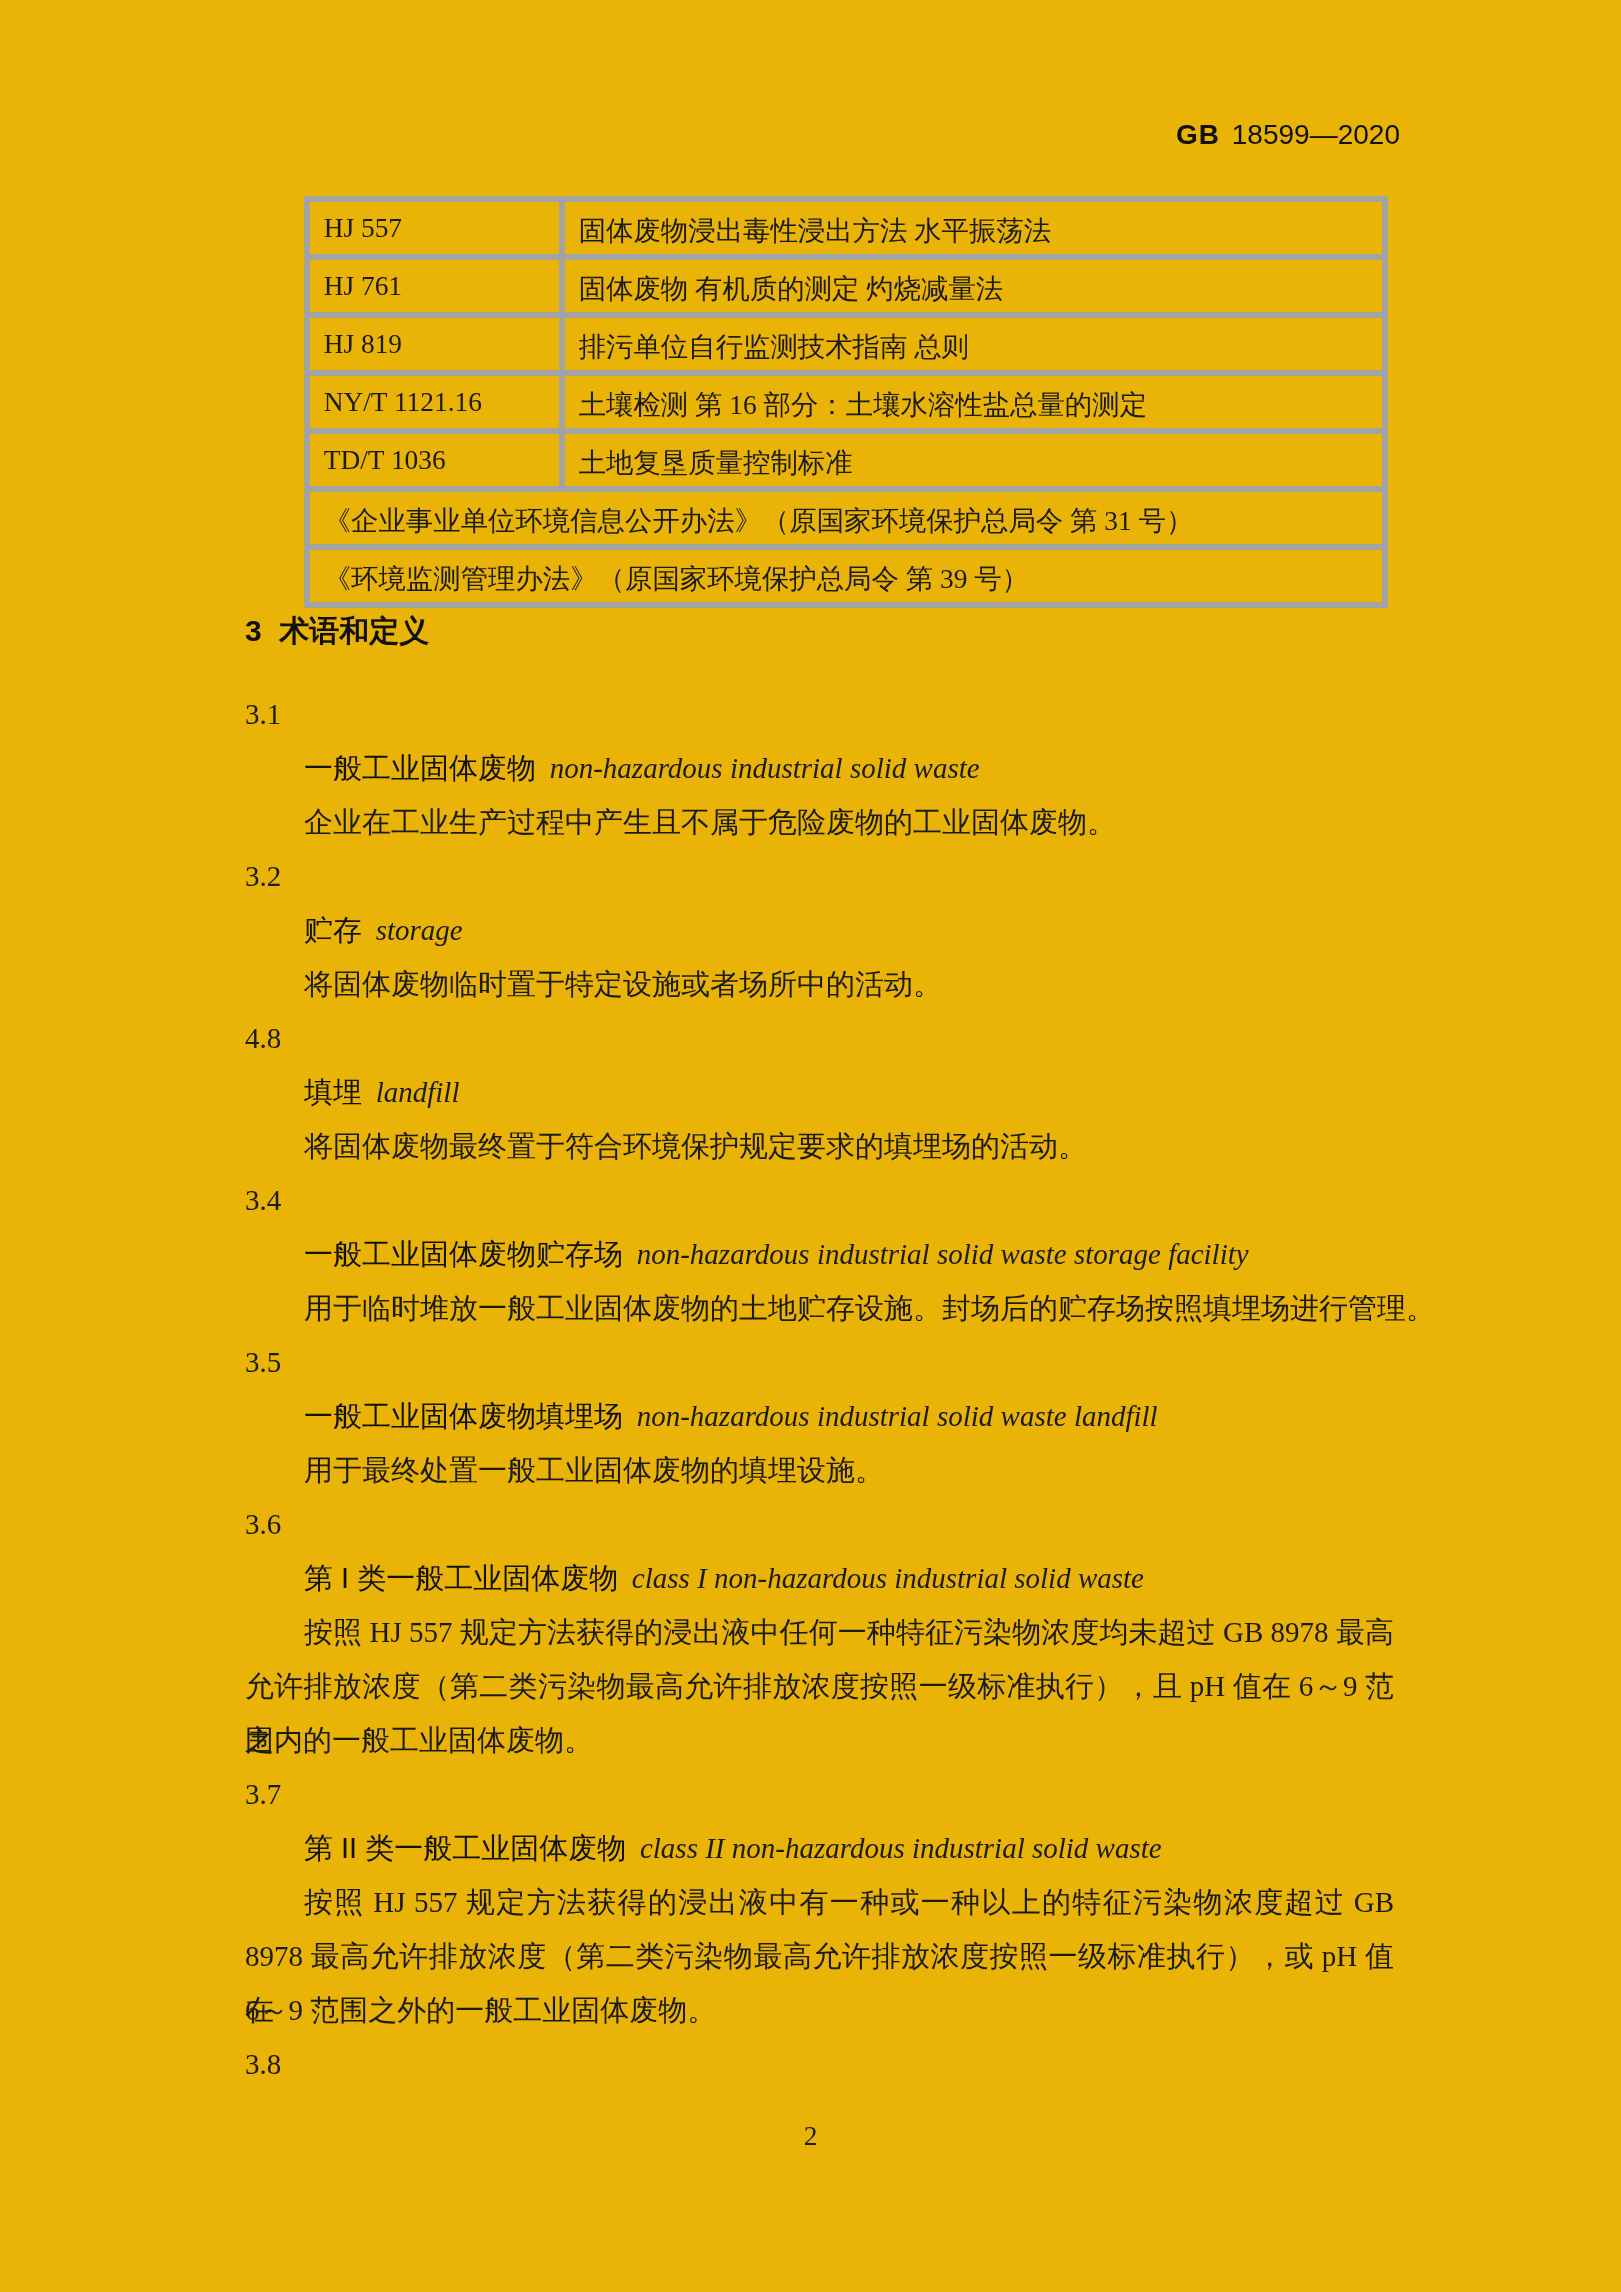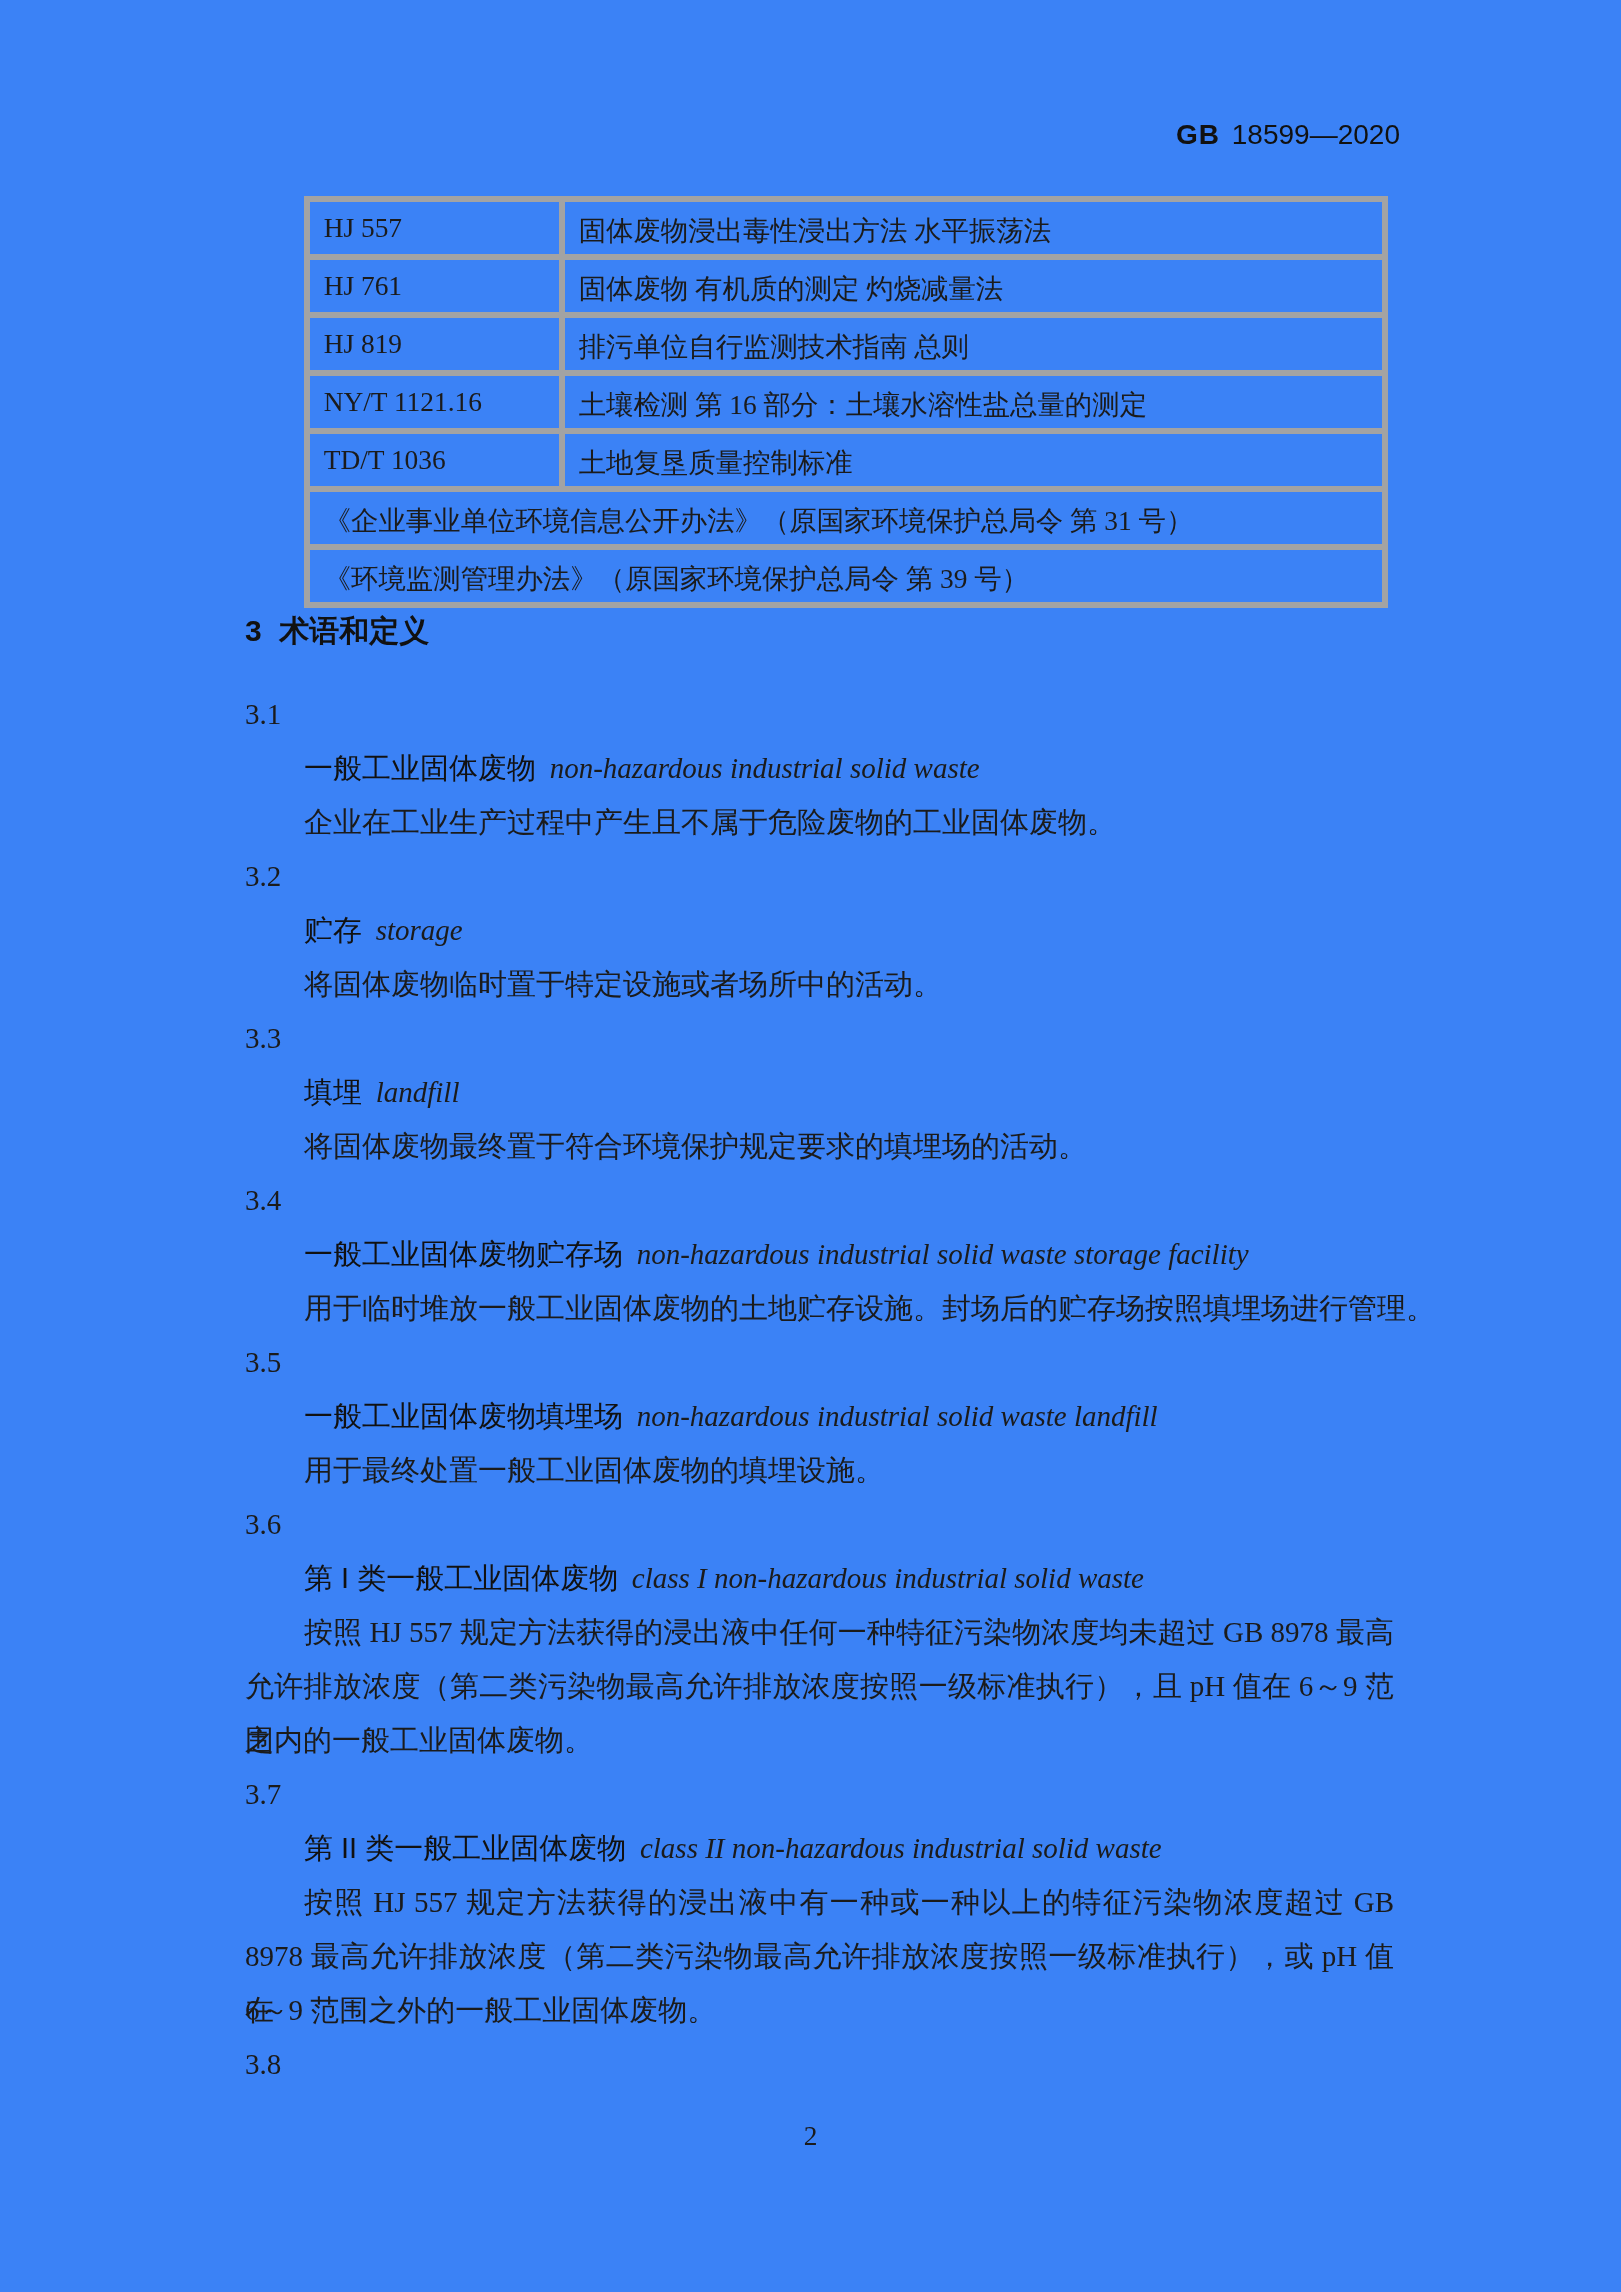--- a/index.html
+++ b/index.html
@@ -1,20 +1,20 @@
 <!DOCTYPE html>
 <html><head>
 <meta charset="utf-8">
 <style>
   * { margin:0; padding:0; box-sizing:border-box; }
   html,body { background:#ffffff; }
   .page {
     position:relative;
     width:1621px; height:2293px;
-    background:#3b82f6;
+    background:#eab308;
     color:#1b1b1b;
     font-family:"Liberation Serif","DejaVu Serif",serif;
     overflow:hidden;
   }
 
   
   .std-header {
     position:absolute; top:118px; left:1176px;
     font-family:"Liberation Sans","DejaVu Sans",sans-serif;
     font-size:28px; line-height:33px; white-space:nowrap;
@@ -125,21 +125,21 @@
       <span class="t-cn">一般工业固体废物</span><span class="t-en">non-hazardous industrial solid waste</span>
     </div>
     <div class="d-line">企业在工业生产过程中产生且不属于危险废物的工业固体废物。</div>
 
     <div class="t-num">3.2</div>
     <div class="t-line">
       <span class="t-cn">贮存</span><span class="t-en">storage</span>
     </div>
     <div class="d-line">将固体废物临时置于特定设施或者场所中的活动。</div>
 
-    <div class="t-num">3.3</div>
+    <div class="t-num">4.8</div>
     <div class="t-line">
       <span class="t-cn">填埋</span><span class="t-en">landfill</span>
     </div>
     <div class="d-line">将固体废物最终置于符合环境保护规定要求的填埋场的活动。</div>
 
     <div class="t-num">3.4</div>
     <div class="t-line">
       <span class="t-cn">一般工业固体废物贮存场</span><span class="t-en">non-hazardous industrial solid waste storage facility</span>
     </div>
     <div class="d-line">用于临时堆放一般工业固体废物的土地贮存设施。封场后的贮存场按照填埋场进行管理。</div>

